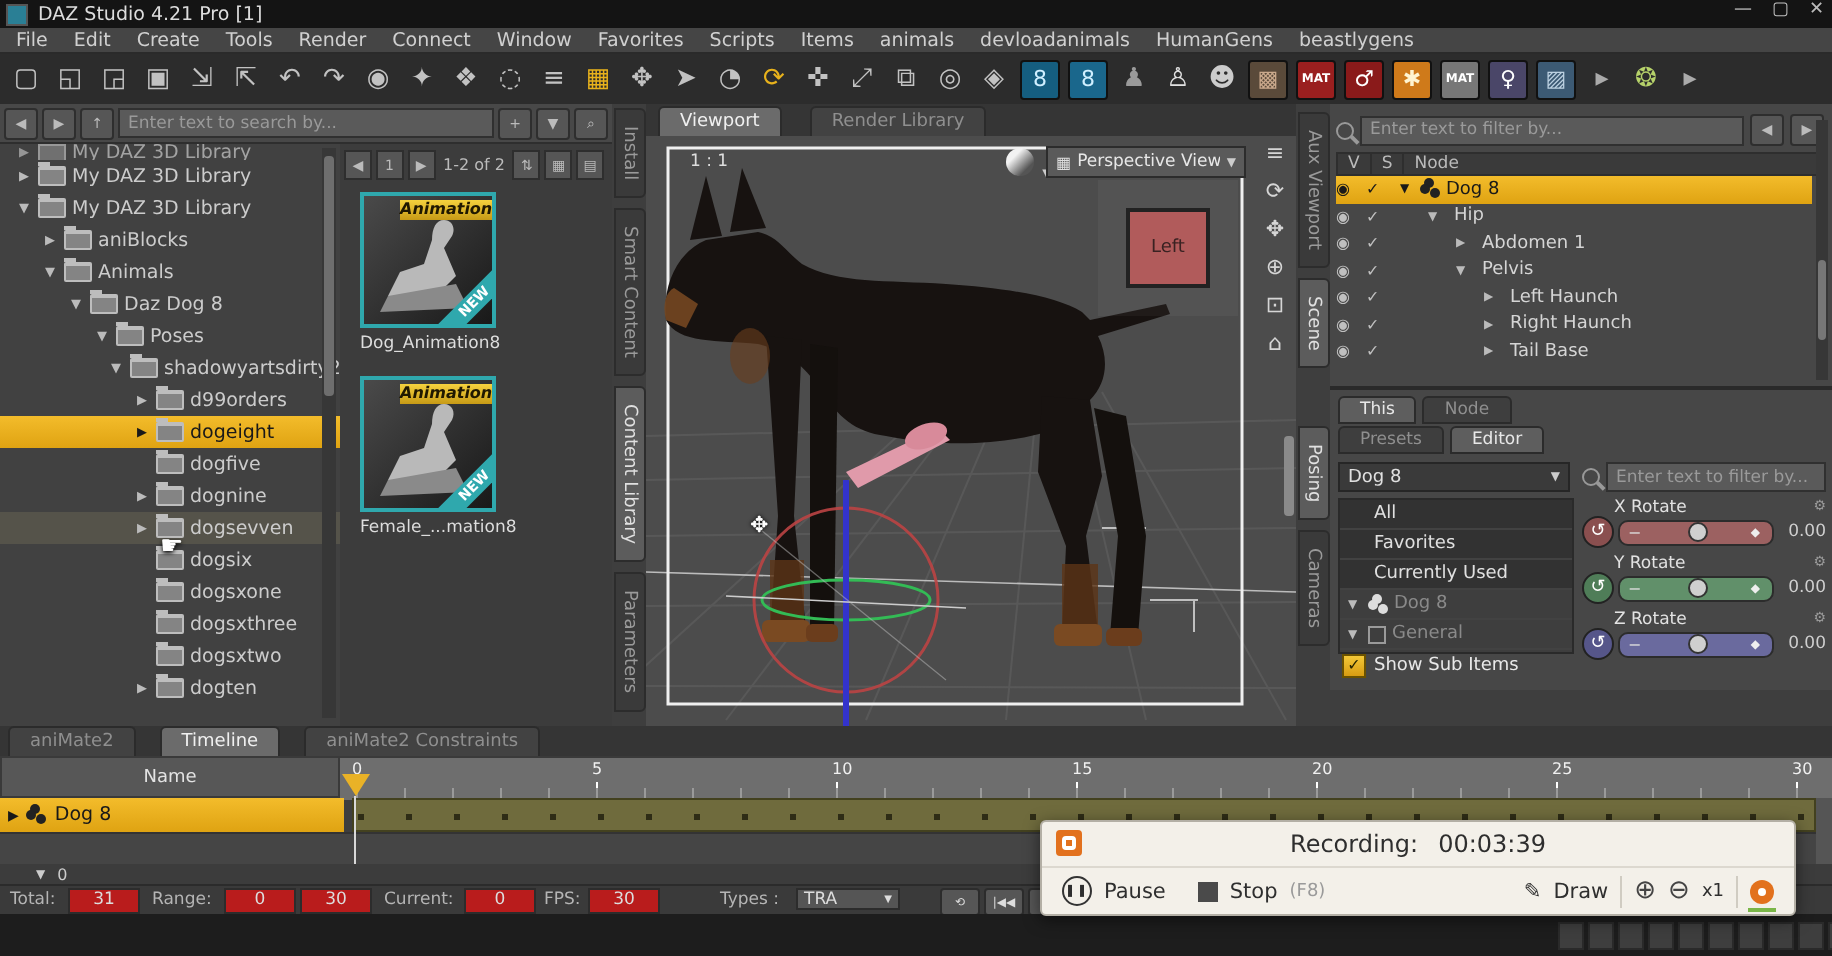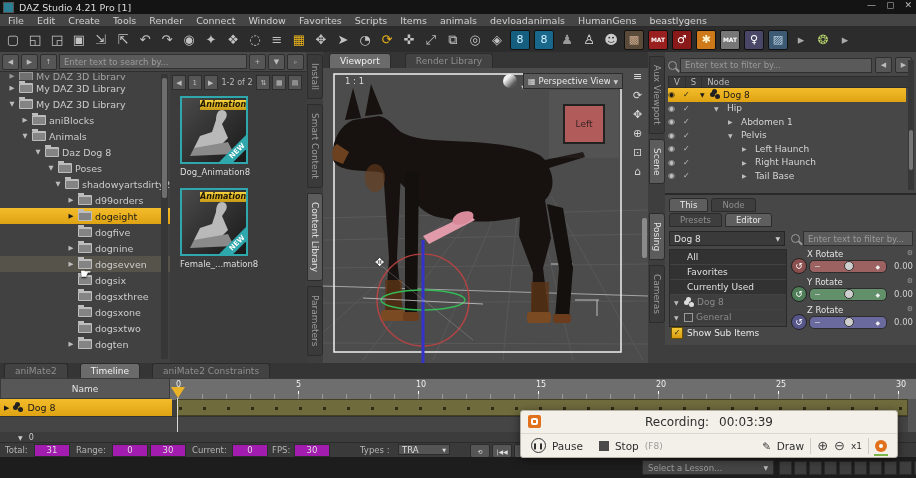--- a/index.html
+++ b/index.html
@@ -128,21 +128,21 @@
   #dogtrack{left:0;top:399px;width:172px;height:17px;background:linear-gradient(#f3bc2b,#dfa312);display:flex;align-items:center;gap:4px;padding-left:4px;box-sizing:border-box;color:#191919;font-size:9.5px;}
   #dogtrack .arr{font-size:7px;}
   #kfstrip{left:176px;top:399px;width:732px;height:17px;background:#6f6b3d;border:1px solid #43411f;box-sizing:border-box;}
   #kfstrip::before{content:"";position:absolute;left:2px;right:0;top:7px;height:3px;
      background:repeating-linear-gradient(90deg,#2e2c16 0 3px,transparent 3px 24px);}
   #tlfill{left:0;top:416px;width:908px;height:16px;background:#454545;border-top:1px solid #333;}
   #tlscroll{left:908px;top:399px;width:8px;height:33px;background:#555;}
   #framerow{left:0;top:432px;width:916px;height:10px;background:#3c3c3c;display:flex;align-items:center;gap:6px;padding-left:18px;box-sizing:border-box;color:#ccc;font-size:8px;}
   #tlctrl{left:0;top:442px;width:916px;height:15px;background:#3a3a3a;border-top:1px solid #2b2b2b;}
   .tcl{position:absolute;top:2px;font-size:8.5px;color:#b5b5b5;}
-  .tcw{position:absolute;top:1px;height:11px;background:#a21caf;border:1px solid #2c2c2c;color:#ddd;font-size:8.5px;text-align:center;line-height:11px;}
+  .tcw{position:absolute;top:1px;height:11px;background:#b91c1c;border:1px solid #2c2c2c;color:#ddd;font-size:8.5px;text-align:center;line-height:11px;}
   #typeswell{position:absolute;left:295px;top:1px;width:52px;height:11px;background:#555;border:1px solid #2c2c2c;color:#ddd;font-size:8.5px;display:flex;align-items:center;padding:0 3px;box-sizing:border-box;}
   #typeswell .ca{margin-left:auto;font-size:5px;}
   #transport{position:absolute;left:382px;top:1px;display:flex;gap:2px;}
   .tpbtn{min-width:14px;height:12px;background:#565656;border:1px solid #2c2c2c;border-radius:2px;color:#ddd;font-size:6px;display:flex;align-items:center;justify-content:center;padding:0 2px;}
   
   #bottombar{left:0;top:457px;width:916px;height:21px;background:#1d1d1d;}
   #lessonsel{position:absolute;left:642px;top:3px;width:132px;height:15px;background:#454545;border:1px solid #2a2a2a;display:flex;align-items:center;padding:0 5px;box-sizing:border-box;color:#9a9a9a;font-size:8.5px;}
   #lessonsel .ca{margin-left:auto;font-size:6px;color:#bbb;}
   #lessonkeys{position:absolute;left:779px;top:4px;display:flex;gap:2px;}
   .lkey{width:11px;height:12px;background:#3e3e3e;border:1px solid #2a2a2a;}
@@ -316,26 +316,26 @@
         <span>dogsevven</span>
       </div>
       <div class="trow" style="padding-left: 67px;">
         <span class="arr"></span>
         <span class="folder"></span>
         <span>dogsix</span>
       </div>
       <div class="trow" style="padding-left: 67px;">
         <span class="arr"></span>
         <span class="folder"></span>
-        <span>dogsxthree</span>
+        <span>dogsxone</span>
       </div>
       <div class="trow" style="padding-left: 67px;">
         <span class="arr"></span>
         <span class="folder"></span>
-        <span>dogsxone</span>
+        <span>dogsxthree</span>
       </div>
       <div class="trow" style="padding-left: 67px;">
         <span class="arr"></span>
         <span class="folder"></span>
         <span>dogsxtwo</span>
       </div>
       <div class="trow" style="padding-left: 67px;">
         <span class="arr">▶</span>
         <span class="folder"></span>
         <span>dogten</span>
@@ -720,24 +720,20 @@
         <span class="tpbtn">|◀</span>
         <span class="tpbtn">◀</span>
         <span class="tpbtn">▶</span>
         <span class="tpbtn">▶</span>
         <span class="tpbtn">▶|</span>
         <span class="tpbtn">▶▶|</span>
       </div>
   </div>
 
   <div class="abs" id="bottombar">
-    <div id="lessonsel">
-      <span>Select a Lesson...</span>
-      <span class="ca">▼</span>
-    </div>
     <div id="lessonkeys">
 
     <span class="lkey"></span>
         <span class="lkey"></span>
         <span class="lkey"></span>
         <span class="lkey"></span>
         <span class="lkey"></span>
         <span class="lkey"></span>
         <span class="lkey"></span>
         <span class="lkey"></span>

